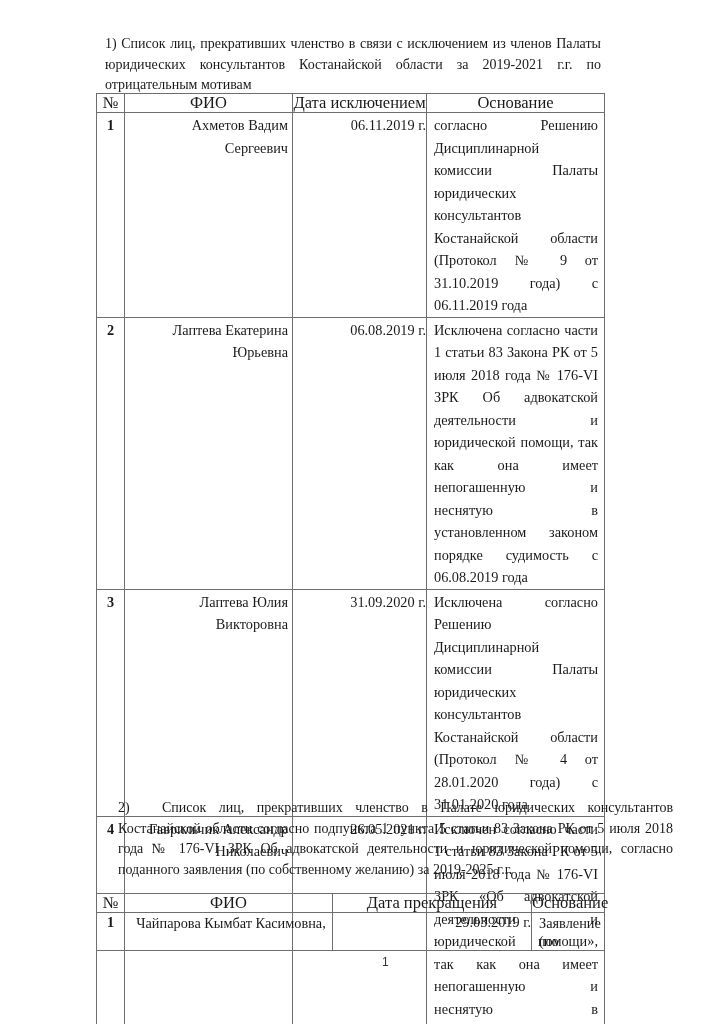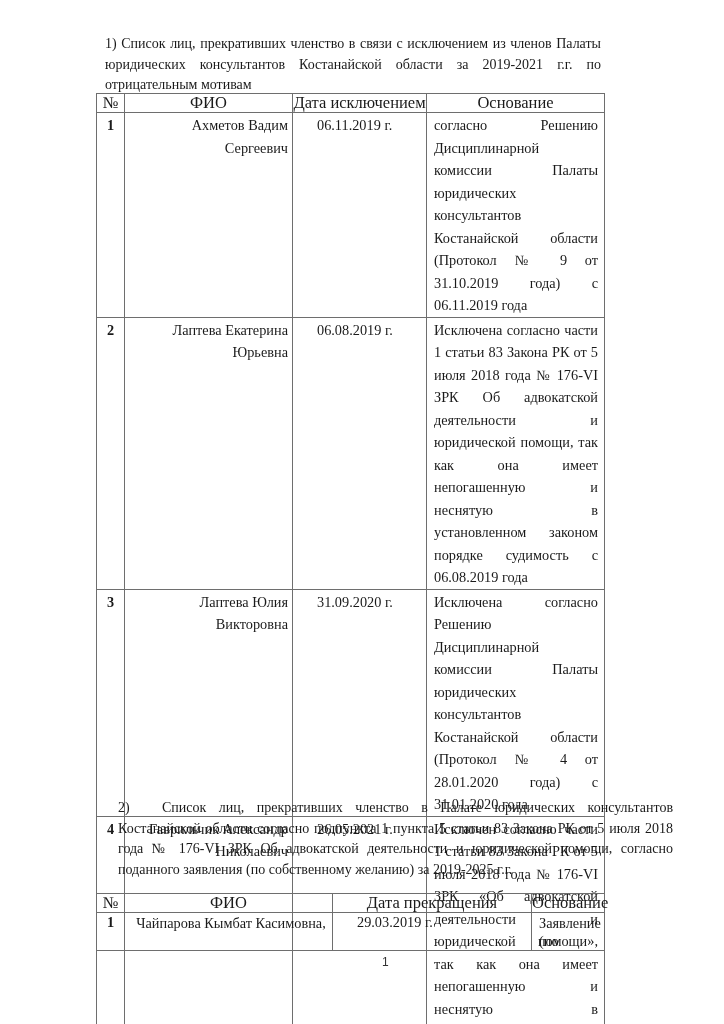--- a/index.html
+++ b/index.html
@@ -22,21 +22,21 @@
     th { font-weight: normal; font-size: 16.5px; line-height: 18px; text-align: center; }
     #t1 { left: 96px; top: 93px; width: 508px; }
     #t1 td { line-height: 22.5px; padding-top: 1px; }
     #t1 tr.row td { height: 150px; }
     #t1 tr.row.r1 td { height: 160px; }
     #t1 tr.row.r2 td { height: 171px; }
     #t1 tr.row.r3 td { height: 132px; }
     #t1 tr.row.r4 td { height: 185px; }
     .num-cell { text-align: center; font-weight: bold; }
     .name-cell { text-align: right; padding: 1px 4px 0 4px !important; }
-    .date-cell { text-align: left; padding-left: 24px; }
+    .date-cell { text-align: right; padding-left: 24px; }
     .basis-cell { text-align: justify; padding: 1px 6px 0 7px !important; }
     #t2 { left: 96px; top: 893px; width: 508px; }
     #t2 td { line-height: 18px; height: 18px; }
     #t2 .name-cell { text-align: center; padding-left: 9px !important; }
     #t2 .basis-cell { text-align: left; }
     .page-number {
       position: absolute; left: 382px; top: 955px; font-family: "Liberation Sans", sans-serif;
       font-size: 12px; color: #333;
     }
   </style>

